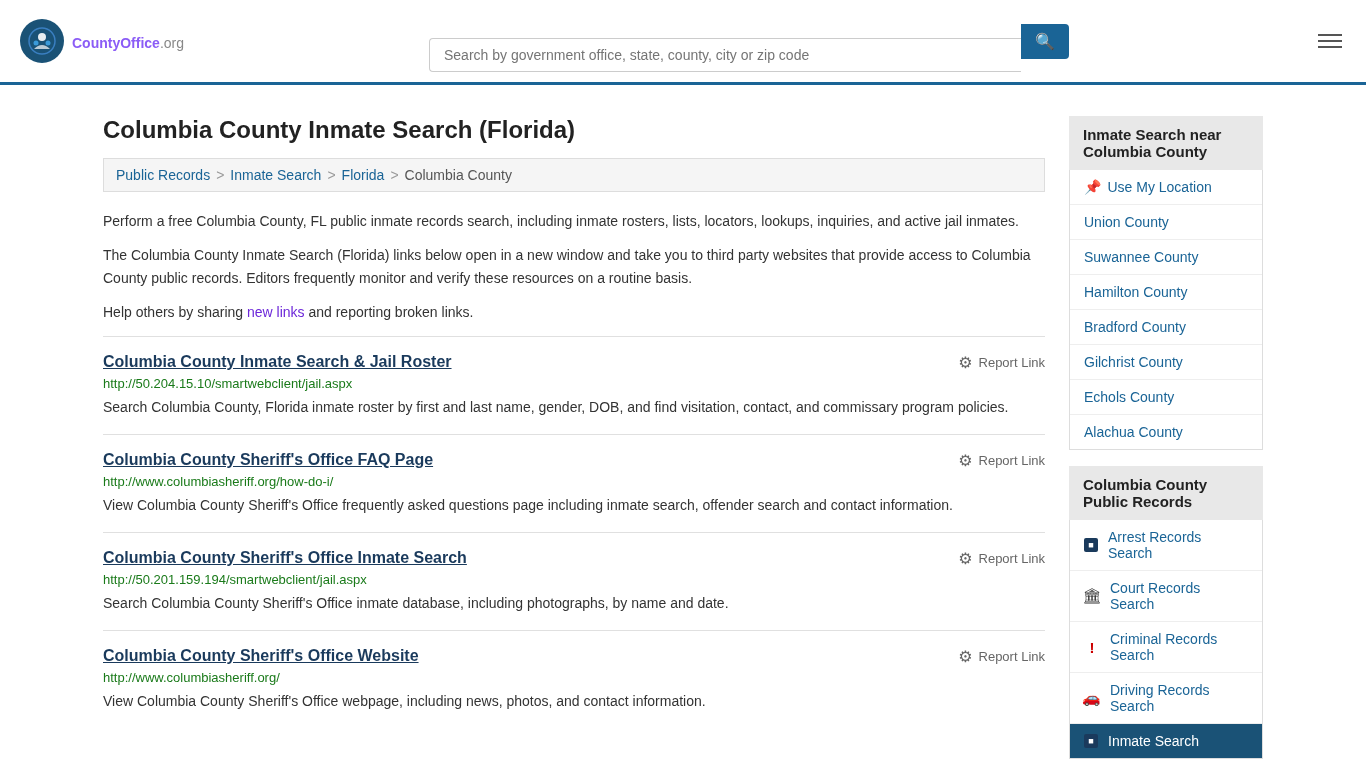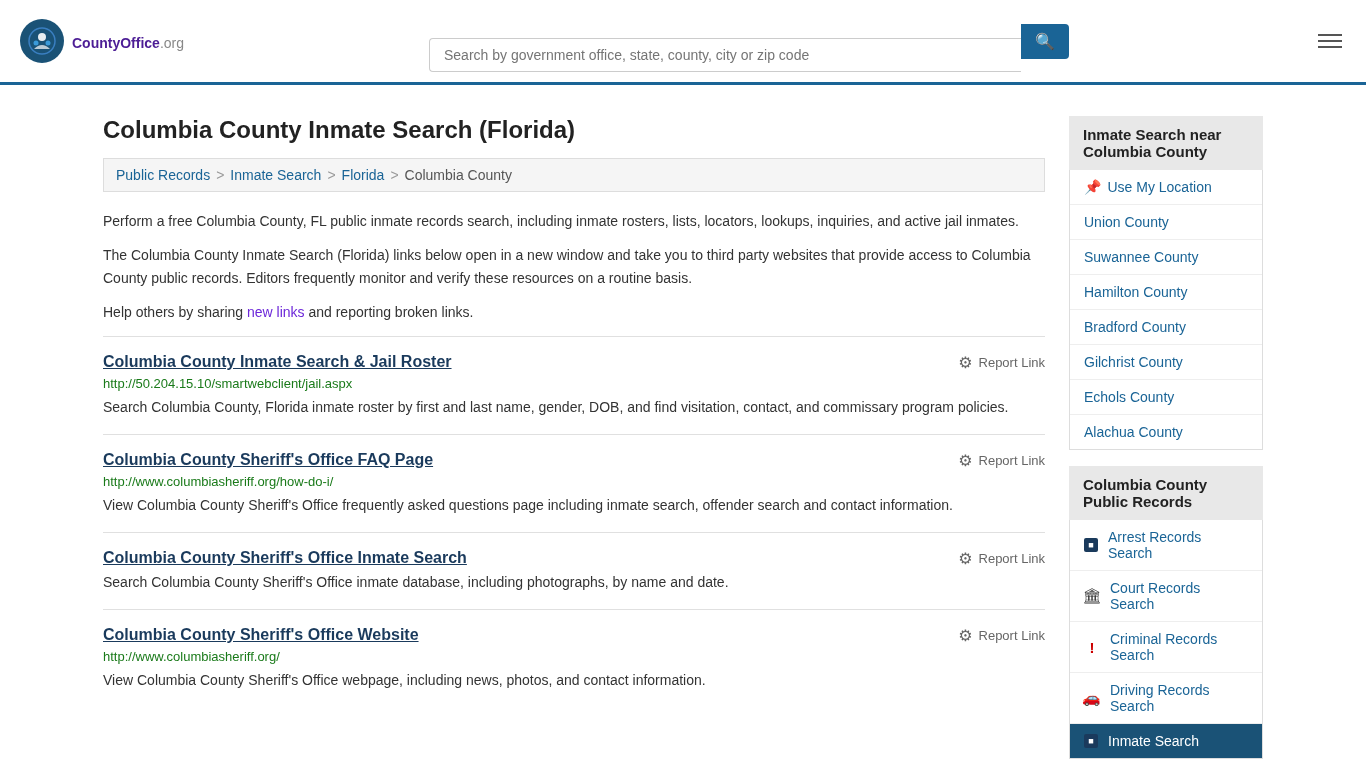--- a/index.html
+++ b/index.html
@@ -263,21 +263,21 @@
     <div class="logo-circle">
       <svg width="28" height="28" viewBox="0 0 28 28">
         <circle cx="14" cy="14" r="13" fill="#1a5276" stroke="#3a7fc1" stroke-width="1.5"></circle>
         <circle cx="14" cy="10" r="4" fill="white" opacity="0.9"></circle>
         <path d="M6 22 Q14 14 22 22" fill="white" opacity="0.7"></path>
         <circle cx="8" cy="16" r="2.5" fill="#3a9ad9"></circle>
         <circle cx="20" cy="16" r="2.5" fill="#3a9ad9"></circle>
       </svg>
     </div>
     <div class="logo-text">
-      <span style="color:#4c1d95;font-weight:bold;">CountyOffice</span><span>.org</span>
+      <span style="color:#8b5cf6;font-weight:bold;">CountyOffice</span><span>.org</span>
     </div>
   </div>
   <div class="search-area">
     <input class="search-input" type="text" placeholder="Search by government office, state, county, city or zip code" style="">
     <button class="search-btn">🔍</button>
   </div>
   <button class="menu-btn">
     <span></span>
       <span></span>
       <span></span>
@@ -329,20 +329,21 @@
       <div class="result-desc">View Columbia County Sheriff's Office frequently asked questions page including inmate search, offender search and contact information.</div>
     </div>
         <div class="result-item">
       <div class="result-header">
         <span class="result-title">Columbia County Sheriff's Office Inmate Search</span>
         <span class="report-link">
           <span class="report-icon">⚙</span>
           Report Link
         </span>
       </div>
+      <div class="result-url">http://50.201.159.194/smartwebclient/jail.aspx</div>
       <div class="result-desc">Search Columbia County Sheriff's Office inmate database, including photographs, by name and date.</div>
     </div>
         <div class="result-item">
       <div class="result-header">
         <span class="result-title">Columbia County Sheriff's Office Website</span>
         <span class="report-link">
           <span class="report-icon">⚙</span>
           Report Link
         </span>
       </div>

